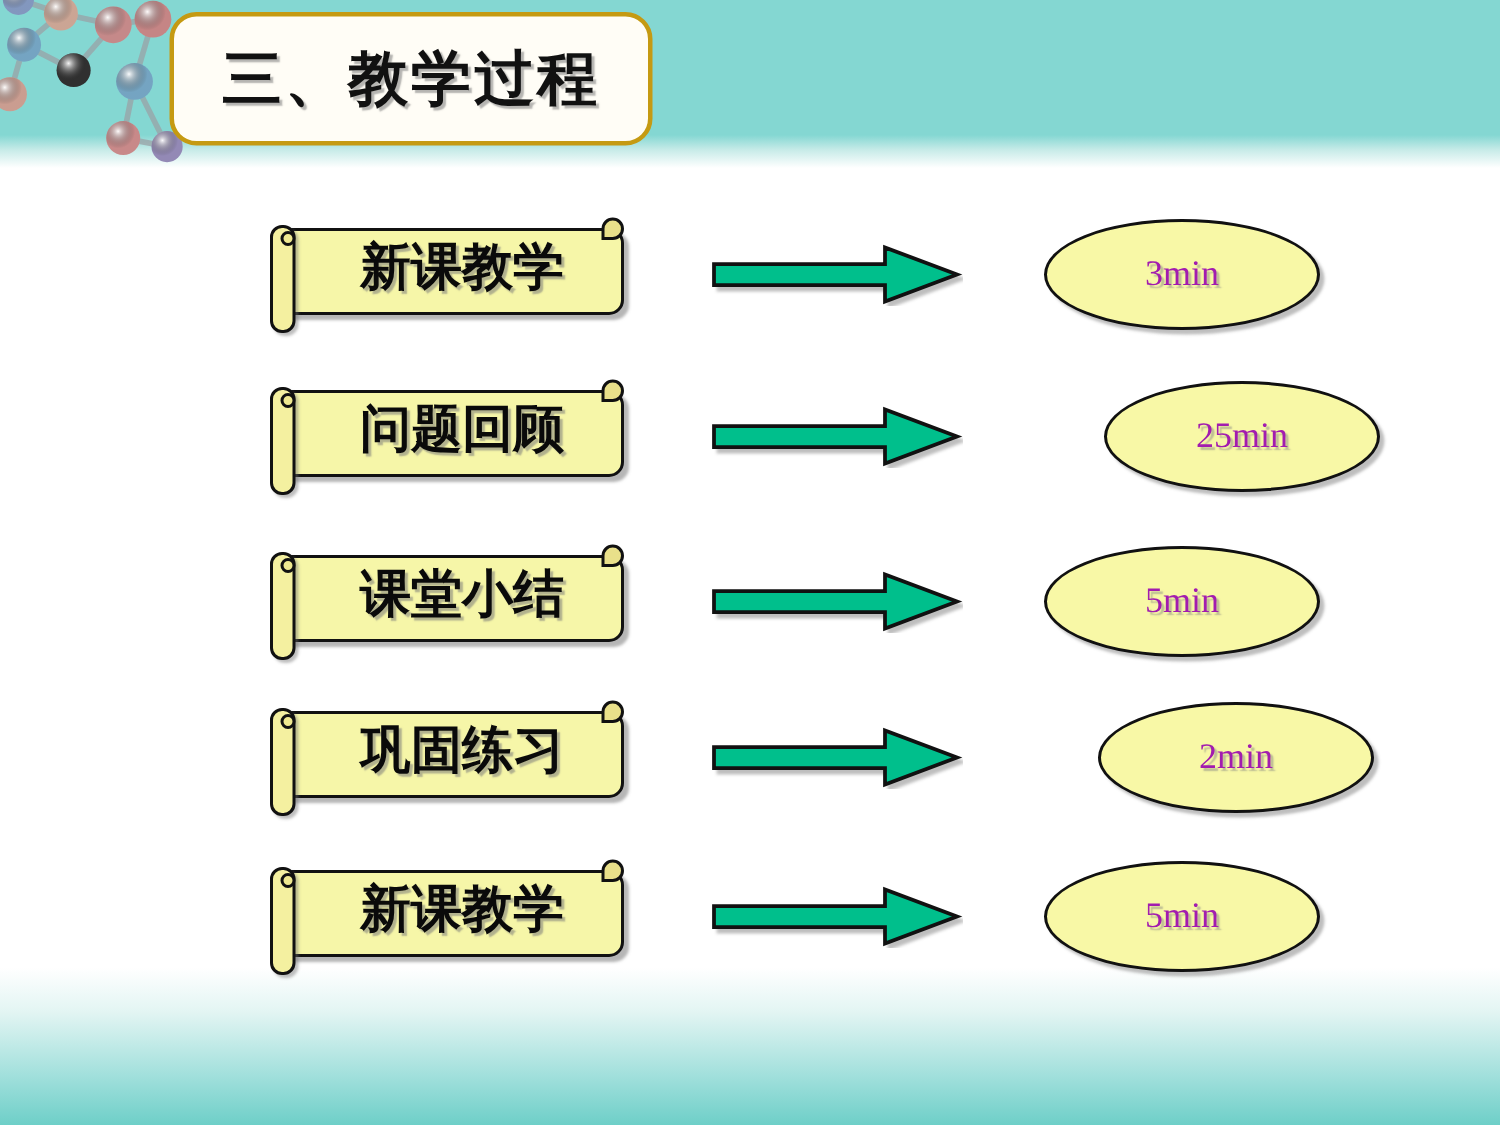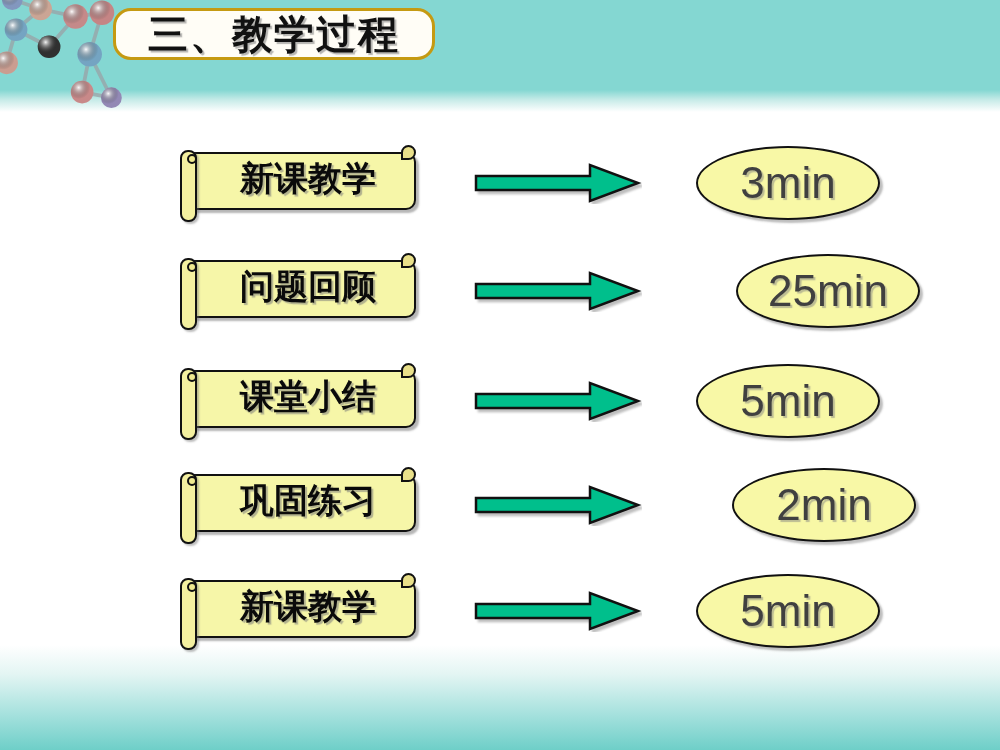--- a/index.html
+++ b/index.html
@@ -45,21 +45,21 @@
   .molecule {
     position: absolute;
     left: -6px; top: -8px;
     width: 130px; height: 118px;
   }
 
   
   .title-pill {
     position: absolute;
     left: 113px; top: 8px;
-    width: 322px; height: 52px;
+    width: 322px; height: 89px;
     background: #fffdf6;
     border: 3px solid #c59a12;
     border-radius: 18px;
     box-sizing: border-box;
     display: flex;
     align-items: center;
     justify-content: center;
   }
   .title-text {
     font-family: "DejaVu Serif", "Liberation Serif", serif;
@@ -154,23 +154,23 @@
     background: #f8f8a6;
     border: 2.5px solid #111111;
     border-radius: 50%;
     box-sizing: border-box;
     display: flex;
     align-items: center;
     justify-content: center;
     box-shadow: 3px 3px 2px rgba(110,110,110,0.45);
   }
   .ellipse-label {
-    font-family: Liberation Sans, sans-serif;
-    font-size: 44px;
-    color: #404040;
+    font-family: Liberation Serif, serif;
+    font-size: 24px;
+    color: #a21caf;
     text-shadow: 2px 2px 1px rgba(130,130,130,0.5);
   }
 </style>
 </head>
 <body>
 
 <div id="slide">
 
   <div class="banner"></div>
   <div class="banner-fade"></div>

